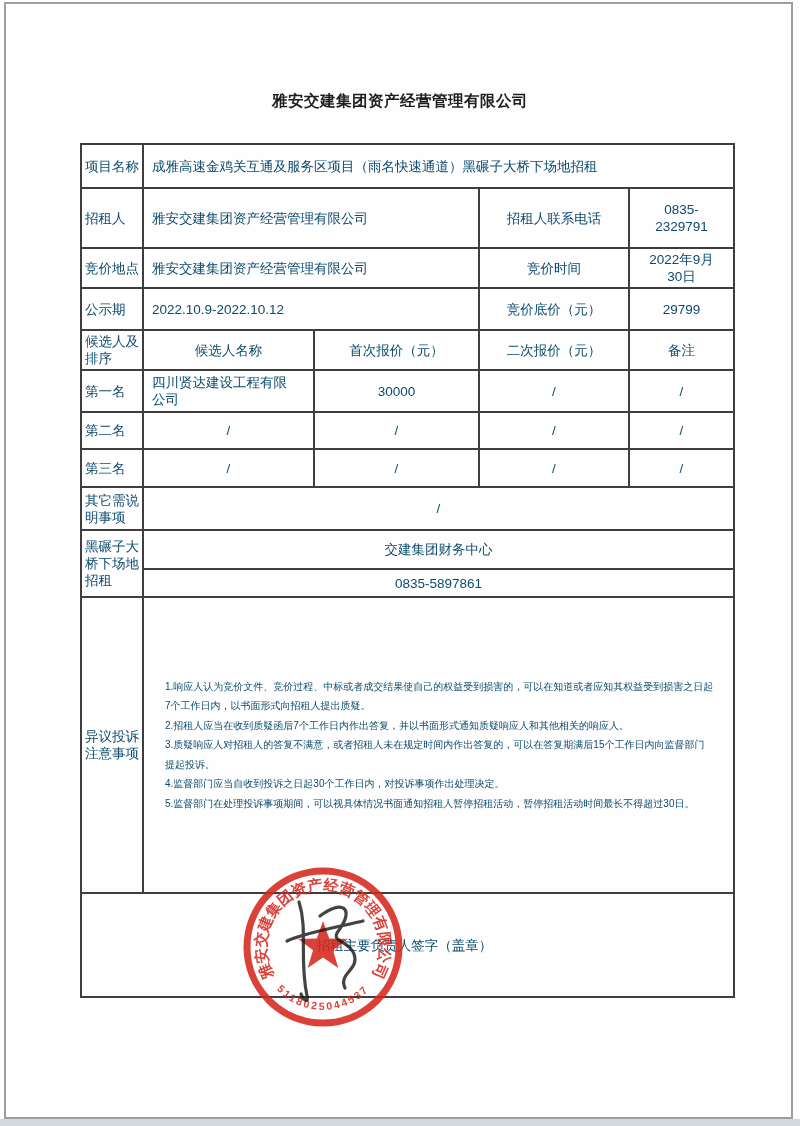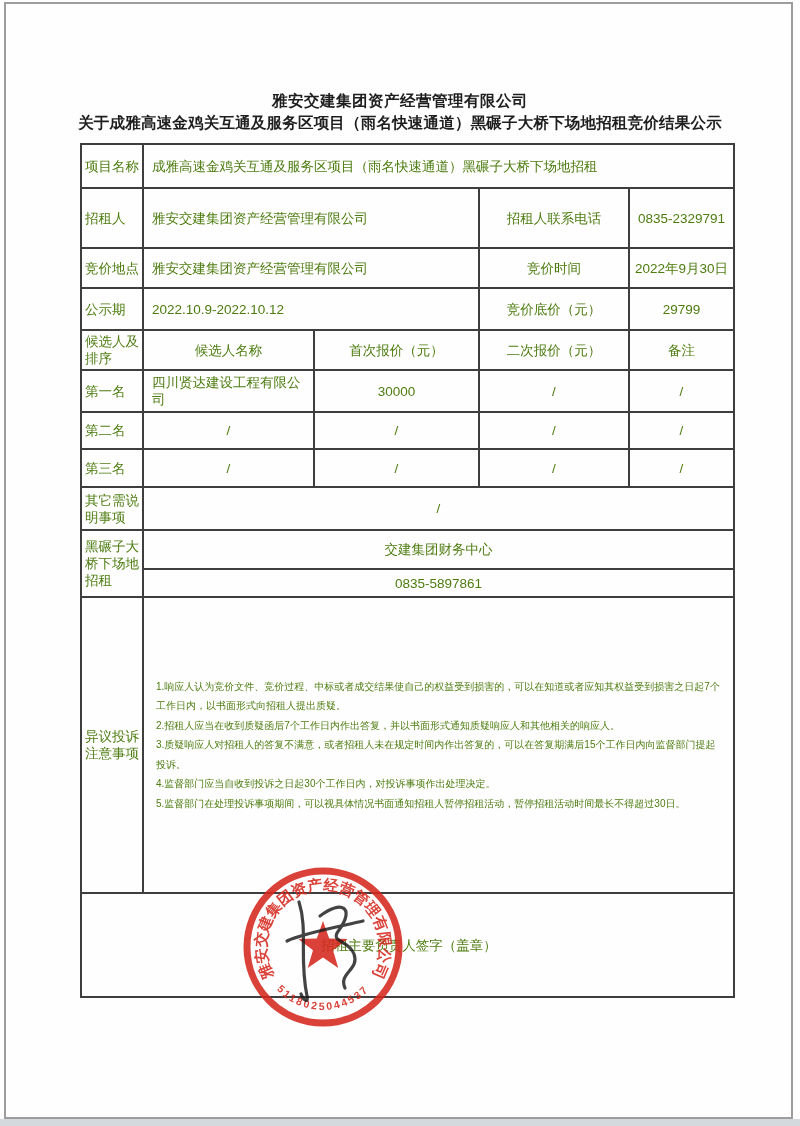--- a/index.html
+++ b/index.html
@@ -12,41 +12,40 @@
   .border-frame{
     position:absolute;left:4px;top:2px;width:785px;height:1113px;
     border:2px solid #9d9d9d;pointer-events:none;
   }
   .bottom-strip{position:absolute;left:0;top:1119px;width:800px;height:7px;background:#d3d9dd;}
   .titles{position:absolute;left:0;top:90px;width:800px;text-align:center;font-weight:bold;color:#1e1e1e;}
   .title1{font-size:15.5px;line-height:21px;letter-spacing:.5px;}
   .title2{font-size:15.5px;line-height:23px;letter-spacing:.2px;}
   table.doc{
     position:absolute;left:80px;top:143px;width:653px;
-    border-collapse:collapse;table-layout:fixed;font-size:13.5px;color:#4d7c0f;
+    border-collapse:collapse;table-layout:fixed;font-size:13.5px;color:#0c4a6e;
   }
-  table.doc td{border:2px solid #3e3e3e;padding:2px 4px;overflow:hidden;line-height:17px;}
+  table.doc td{border:2px solid #3e3e3e;padding:2px 13px;overflow:hidden;line-height:17px;}
   .lbl{text-align:left;padding:2px 3px !important;}
   .ctr{text-align:center;}
   .leftv{text-align:left;padding-left:8px !important;}
   .obj-cell{vertical-align:middle;}
   .obj-text{font-size:10px;line-height:19.5px;padding:4px 6px 4px 8px;}
   .sign-cell{text-align:center;padding-left:7px !important;font-size:13.5px;}
   .seal{position:absolute;left:233px;top:857px;width:180px;height:180px;z-index:5;pointer-events:none;}
 </style>
 </head>
 <body>
 
 <div class="page">
   <div class="border-frame"></div>
   <div class="bottom-strip"></div>
 
   <div class="titles">
     <div class="title1">雅安交建集团资产经营管理有限公司</div>
-    <div class="title2">关于成雅高速金鸡关互通及服务区项目（雨名快速通道）黑碾子大桥下场地招租竞价结果公示</div>
   </div>
 
   <table class="doc">
     <colgroup>
       <col style="width:62px">
         <col style="width:171px">
         <col style="width:165px">
         <col style="width:150px">
         <col style="width:105px">
     </colgroup>

